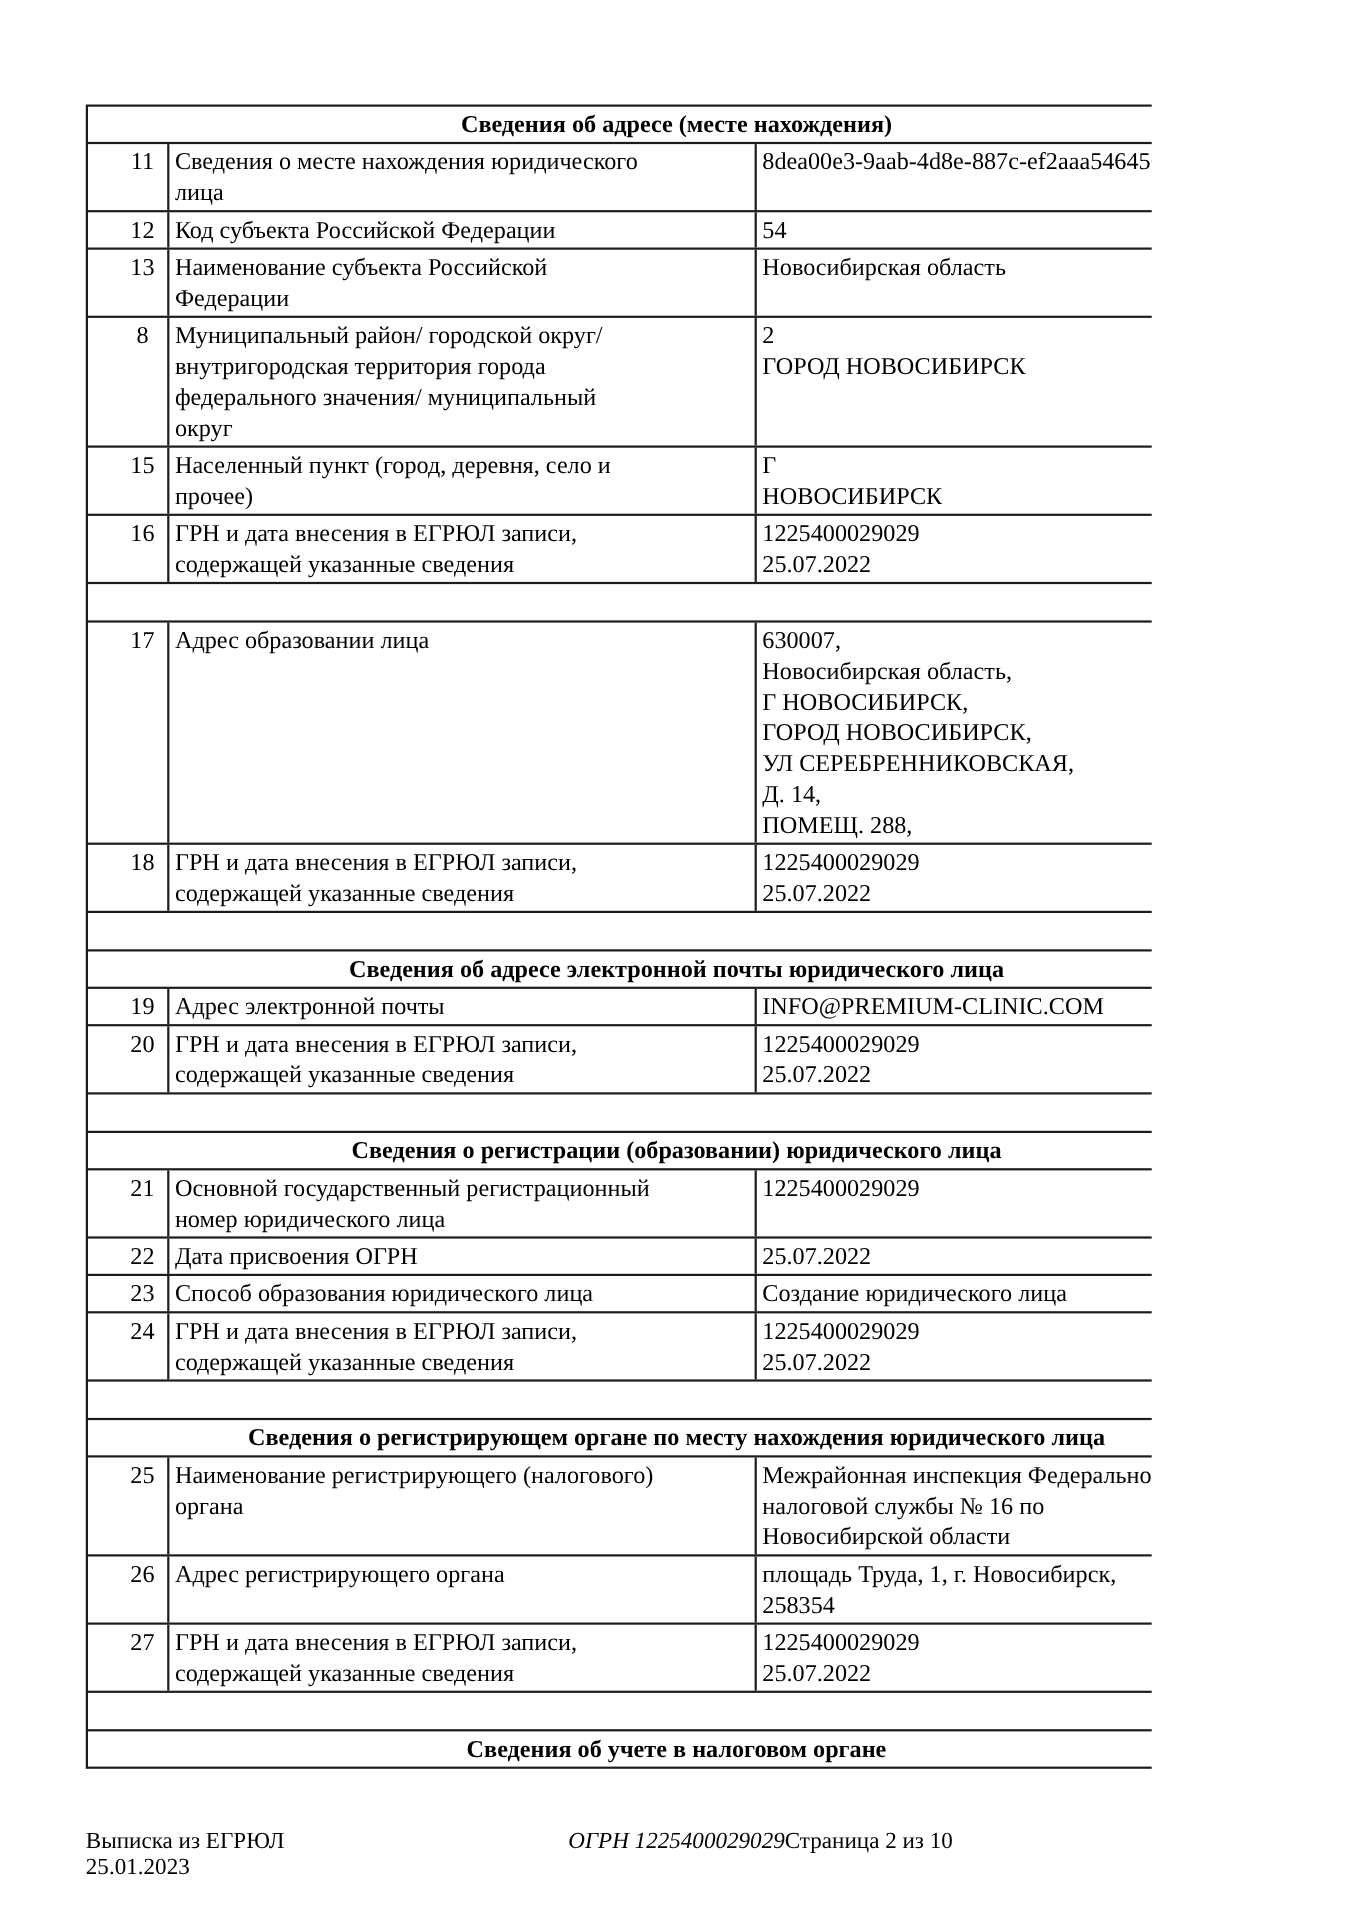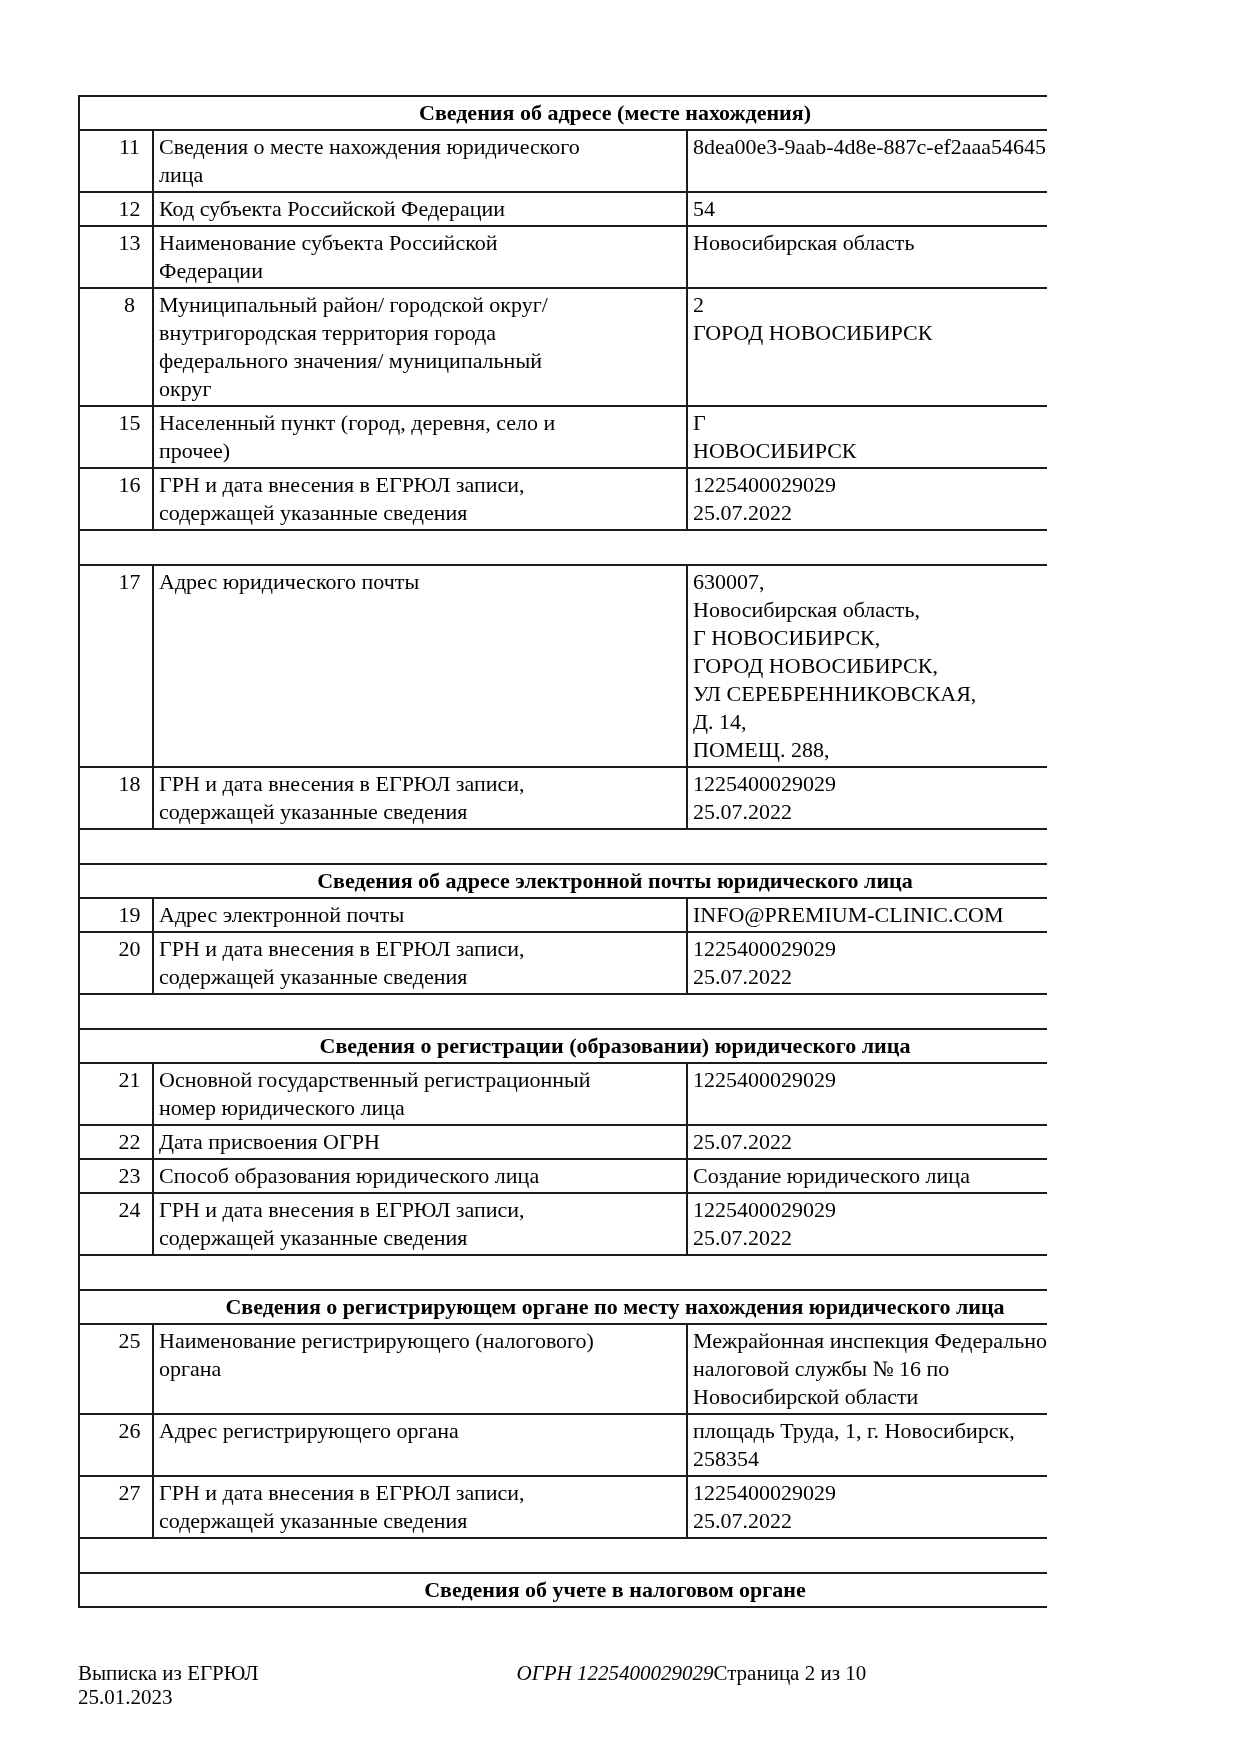--- a/index.html
+++ b/index.html
@@ -120,21 +120,21 @@
       <div class="cell label">ГРН и дата внесения в ЕГРЮЛ записи,
 содержащей указанные сведения</div>
       <div class="cell value">1225400029029
 25.07.2022</div>
     </div>
 
     <div class="spacer-row"></div>
 
     <div class="row">
       <div class="cell num">17</div>
-      <div class="cell label">Адрес юридического почты</div>
+      <div class="cell label">Адрес образовании лица</div>
       <div class="cell value">630007,
 Новосибирская область,
 Г НОВОСИБИРСК,
 ГОРОД НОВОСИБИРСК,
 УЛ СЕРЕБРЕННИКОВСКАЯ,
 Д. 14,
 ПОМЕЩ. 288,</div>
     </div>
     <div class="row">
       <div class="cell num">18</div>

